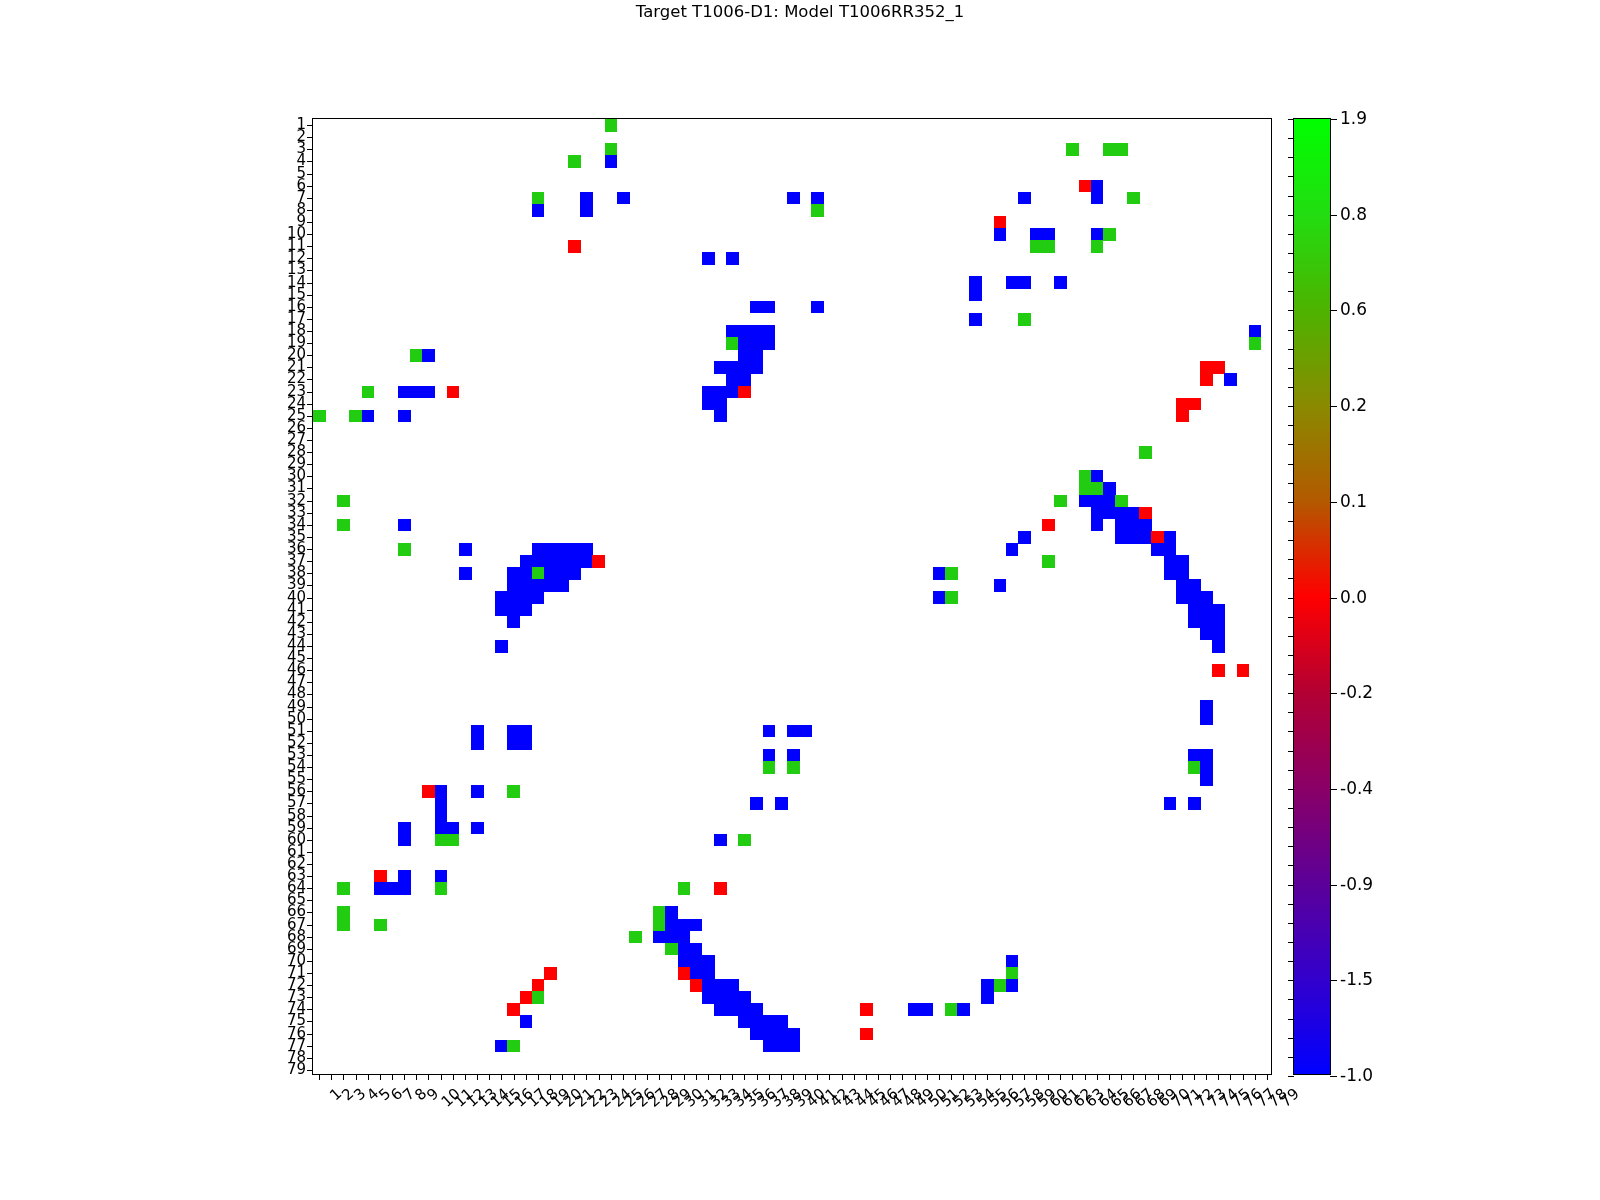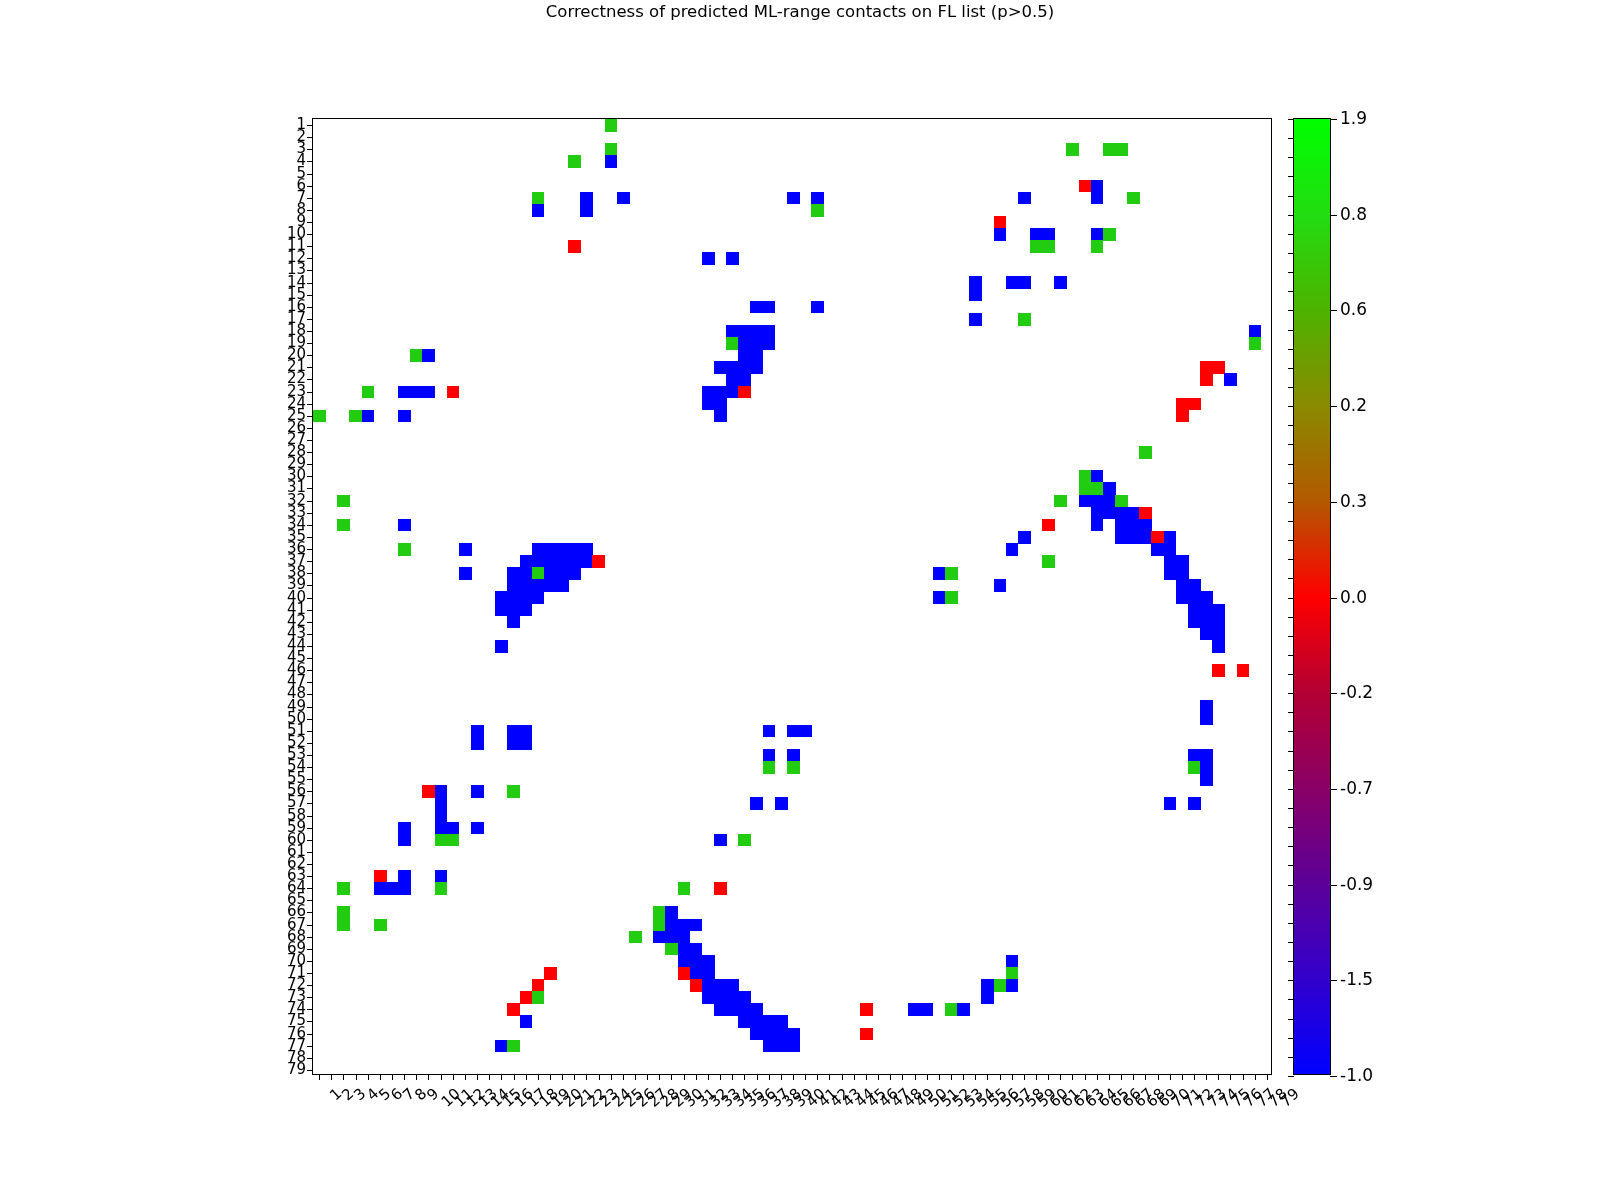--- a/index.html
+++ b/index.html
@@ -50,21 +50,21 @@
   .cb-minor{position:absolute;right:100%;width:6px;height:0;border-top:1.1px solid #000;}
   .cb-lab{position:absolute;left:1340px;font-size:17px;line-height:1;
     transform:translateY(-50%);white-space:nowrap;}
 </style>
 </head>
 <body>
 
 <div id="figure">
 
   <div id="suptitle-wrap">
-    <div class="suptitle" style="position:static">Correctness of predicted ML-range contacts on FL list (p&gt;0.5)</div>
+    <div class="suptitle" style="position:static">Target T1006-D1: Model T1006RR352_1</div>
   </div>
 
 
   <div id="ylabels">
       <div class="ylab" style="top: 6.05696px;">1</div>
       <div class="ylab" style="top: 18.1709px;">2</div>
       <div class="ylab" style="top: 30.2848px;">3</div>
       <div class="ylab" style="top: 42.3987px;">4</div>
       <div class="ylab" style="top: 54.5127px;">5</div>
       <div class="ylab" style="top: 66.6266px;">6</div>
@@ -747,22 +747,22 @@
       <div class="cb-minor" style="top: 899.58px;"></div>
       <div class="cb-minor" style="top: 918.72px;"></div>
       <div class="cb-minor" style="top: 937.86px;"></div>
       <div class="cb-minor" style="top: 957px;"></div>
     </div>
   <div id="cbarticks">
       <div class="cb-lab" style="top: 118px;">1.9</div>
       <div class="cb-lab" style="top: 213.7px;">0.8</div>
       <div class="cb-lab" style="top: 309.4px;">0.6</div>
       <div class="cb-lab" style="top: 405.1px;">0.2</div>
-      <div class="cb-lab" style="top: 500.8px;">0.3</div>
+      <div class="cb-lab" style="top: 500.8px;">0.1</div>
       <div class="cb-lab" style="top: 596.5px;">0.0</div>
       <div class="cb-lab" style="top: 692.2px;">-0.2</div>
-      <div class="cb-lab" style="top: 787.9px;">-0.7</div>
+      <div class="cb-lab" style="top: 787.9px;">-0.4</div>
       <div class="cb-lab" style="top: 883.6px;">-0.9</div>
       <div class="cb-lab" style="top: 979.3px;">-1.5</div>
       <div class="cb-lab" style="top: 1075px;">-1.0</div>
     </div>
 
 </div>
 
 </body></html>

